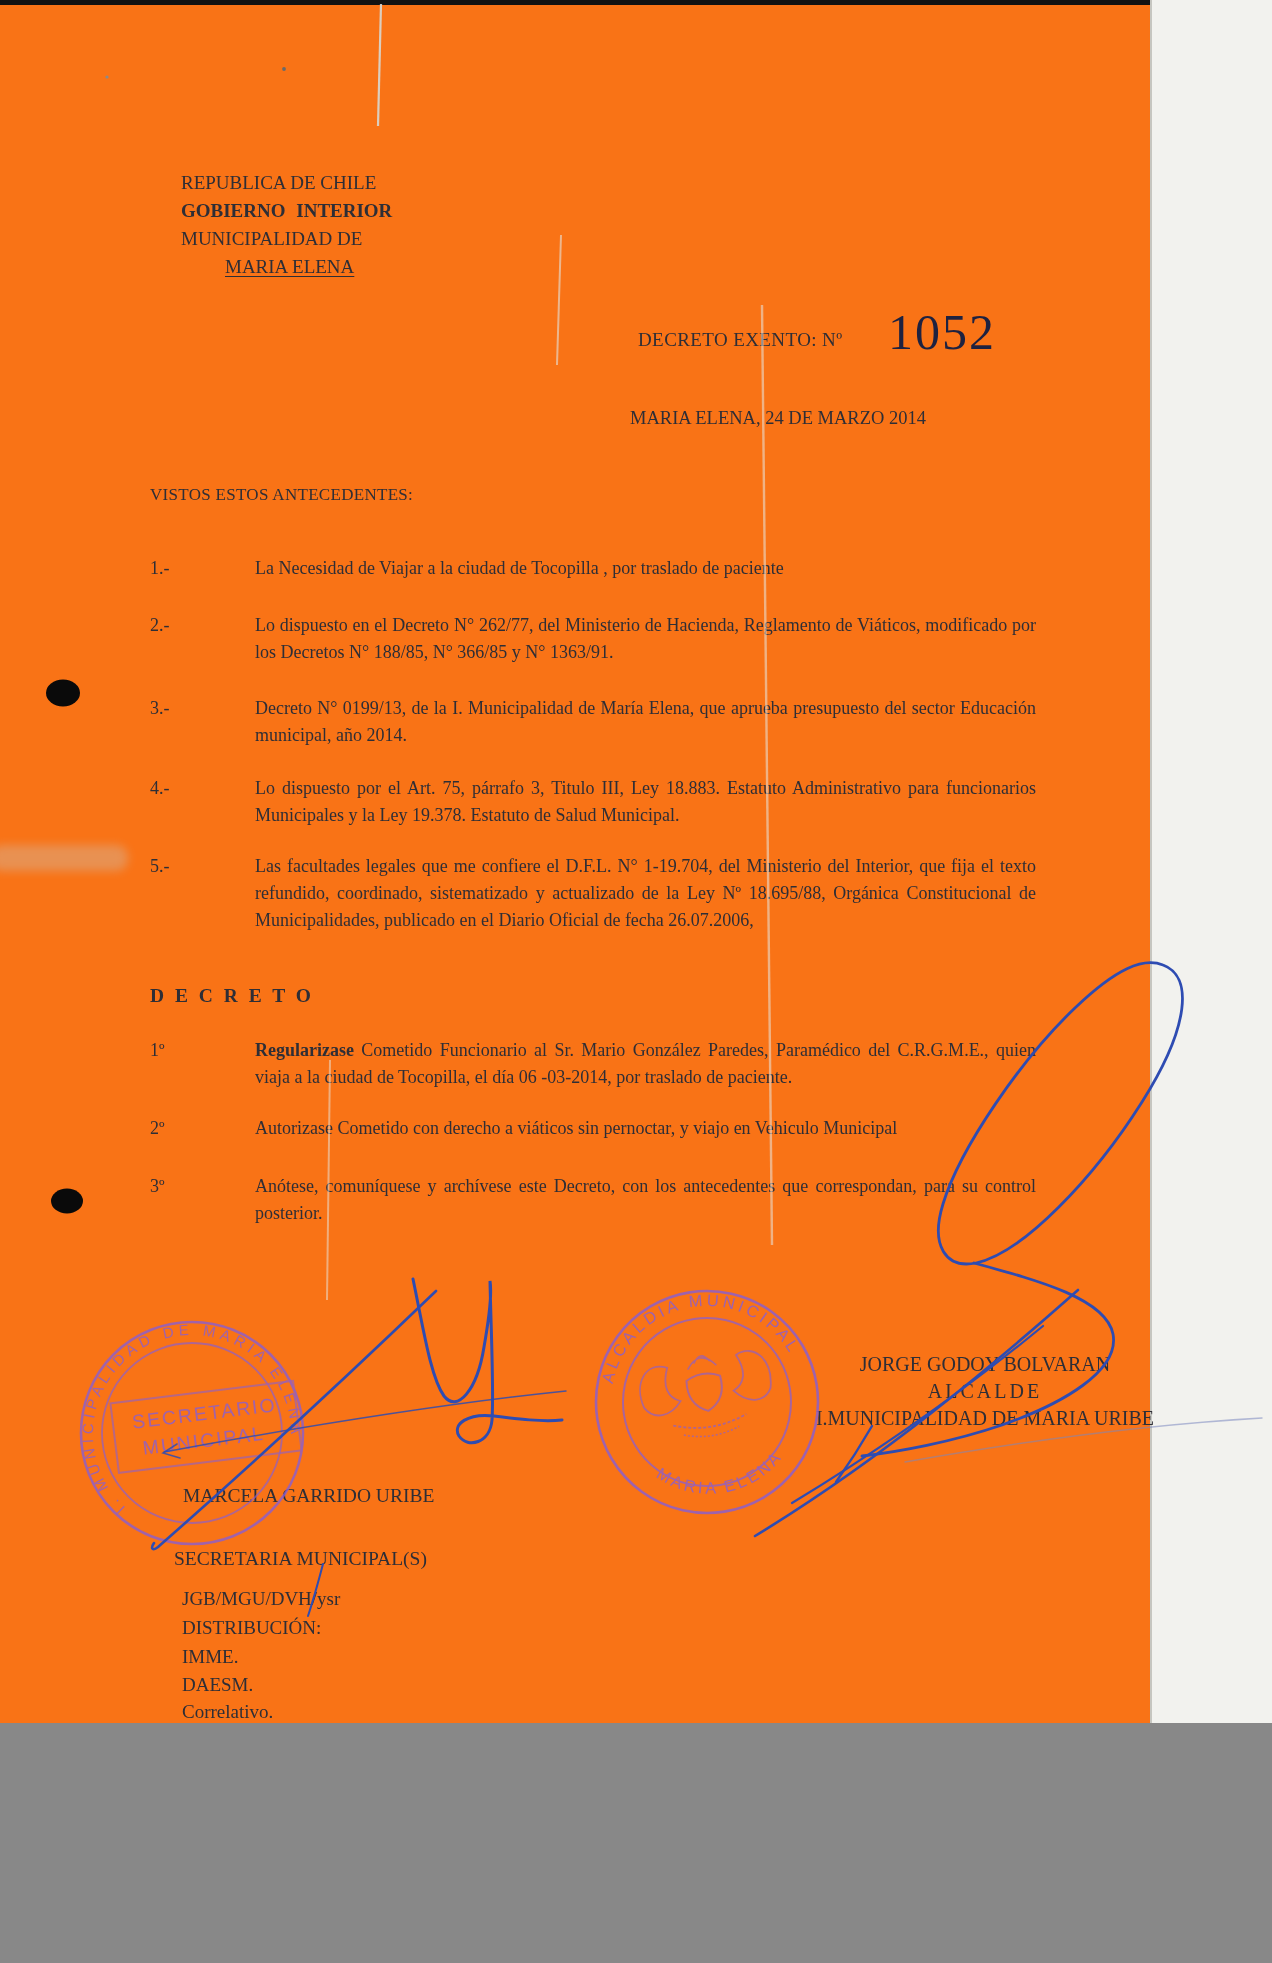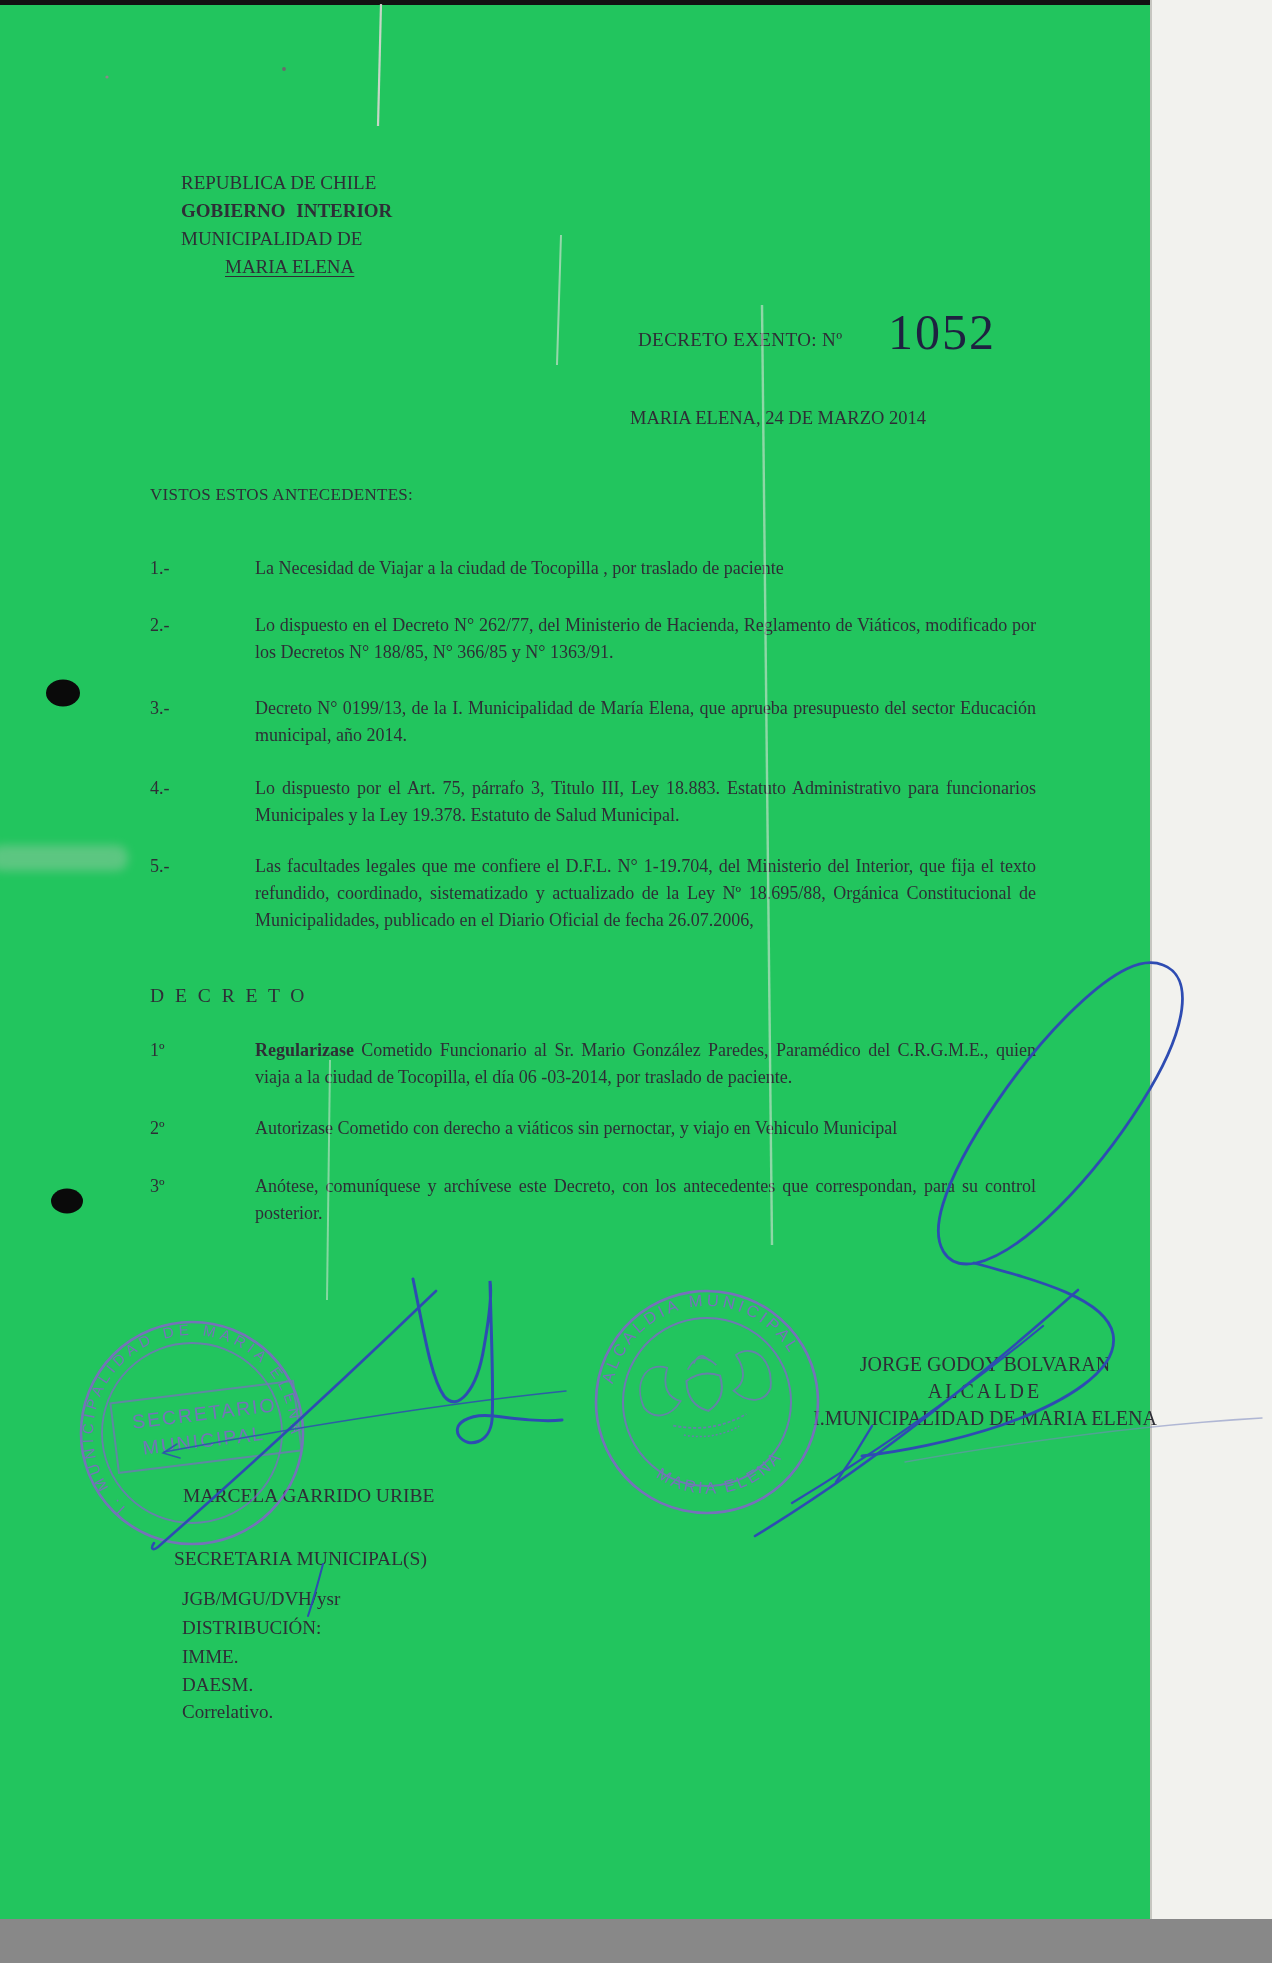--- a/index.html
+++ b/index.html
@@ -1,35 +1,35 @@
 <!DOCTYPE html>
 <html><head>
 <meta charset="utf-8">
 <style>
   html,body{margin:0;padding:0;background:#888;}
   #page{
-    position:relative;width:1272px;height:1919px;overflow:hidden;
-    background:#22c55e;
+    position:relative;width:1272px;height:1723px;overflow:hidden;
+    background:#f97316;
     font-family:"Liberation Serif","DejaVu Serif",serif;
     color:#2e2e36;
   }
   .abs{position:absolute;}
   .scan-top-strip{left:0;top:0;width:1272px;height:5px;background:#121212;}
   .edge-band{left:1150px;top:0;width:122px;height:1963px;background:#f2f2ee;border-left:2px solid #c6c6c0;}
   .letterhead{left:181px;top:169px;font-size:19px;line-height:28px;}
   .letterhead .lh2{word-spacing:6px;font-weight:bold;}
   .letterhead .lh4{margin-left:44px;text-decoration:underline;text-underline-offset:3px;}
   .decree-line{left:638px;top:329px;font-size:19px;letter-spacing:.4px;}
   .decree-number{left:888px;top:303px;font-size:50px;color:#1e2240;letter-spacing:2px;}
   .dateline{left:630px;top:408px;font-size:18.5px;}
   .vistos{left:150px;top:485px;font-size:17px;letter-spacing:.3px;}
   .item{left:150px;width:886px;font-size:18px;line-height:27px;}
   .item .num{position:absolute;left:0;top:0;}
   .item .txt{position:absolute;left:105px;top:0;width:781px;text-align:justify;}
-  .decreto-title{left:150px;top:985px;font-size:19.5px;font-weight:normal;letter-spacing:3px;}
+  .decreto-title{left:150px;top:985px;font-size:19.5px;font-weight:bold;letter-spacing:3px;}
   .mayor-block{left:752px;top:1351px;width:466px;text-align:center;font-size:20px;line-height:27px;}
   .mayor-block .m-title{letter-spacing:3px;}
   .sec-name{left:183px;top:1485px;font-size:19.5px;}
   .sec-title{left:174px;top:1512px;font-size:19.5px;margin-top:36px;}
   .footer-line{left:182px;font-size:19px;}
   .f-underline{text-underline-offset:3px;}
   svg.overlay{position:absolute;left:0;top:0;pointer-events:none;}
   .stamp-text{font-family:"Liberation Sans","DejaVu Sans",sans-serif;}
 </style>
 </head>
@@ -85,21 +85,21 @@
     <div class="txt"><b></b><span>Autorizase Cometido con derecho a viáticos sin pernoctar, y viajo en Vehiculo Municipal</span></div>
   </div>
   <div class="abs item" style="top:1173px">
     <span class="num">3º</span>
     <div class="txt"><b></b><span>Anótese, comuníquese y archívese este Decreto, con los antecedentes que correspondan, para su control posterior.</span></div>
   </div>
 
   <div class="abs mayor-block">
     <div>JORGE GODOY BOLVARAN</div>
     <div class="m-title">ALCALDE</div>
-    <div>I.MUNICIPALIDAD DE MARIA ELENA</div>
+    <div>I.MUNICIPALIDAD DE MARIA URIBE</div>
   </div>
 
   <div class="abs sec-name">MARCELA GARRIDO URIBE</div>
   <div class="abs sec-title">SECRETARIA MUNICIPAL(S)</div>
 
   <div class="abs footer-line" style="top:1588px">JGB/MGU/DVH/ysr</div>
   <div class="abs footer-line f-underline" style="top:1617px">DISTRIBUCIÓN:</div>
   <div class="abs footer-line" style="top:1646px">IMME.</div>
   <div class="abs footer-line" style="top:1674px">DAESM.</div>
   <div class="abs footer-line" style="top:1701px">Correlativo.</div>

